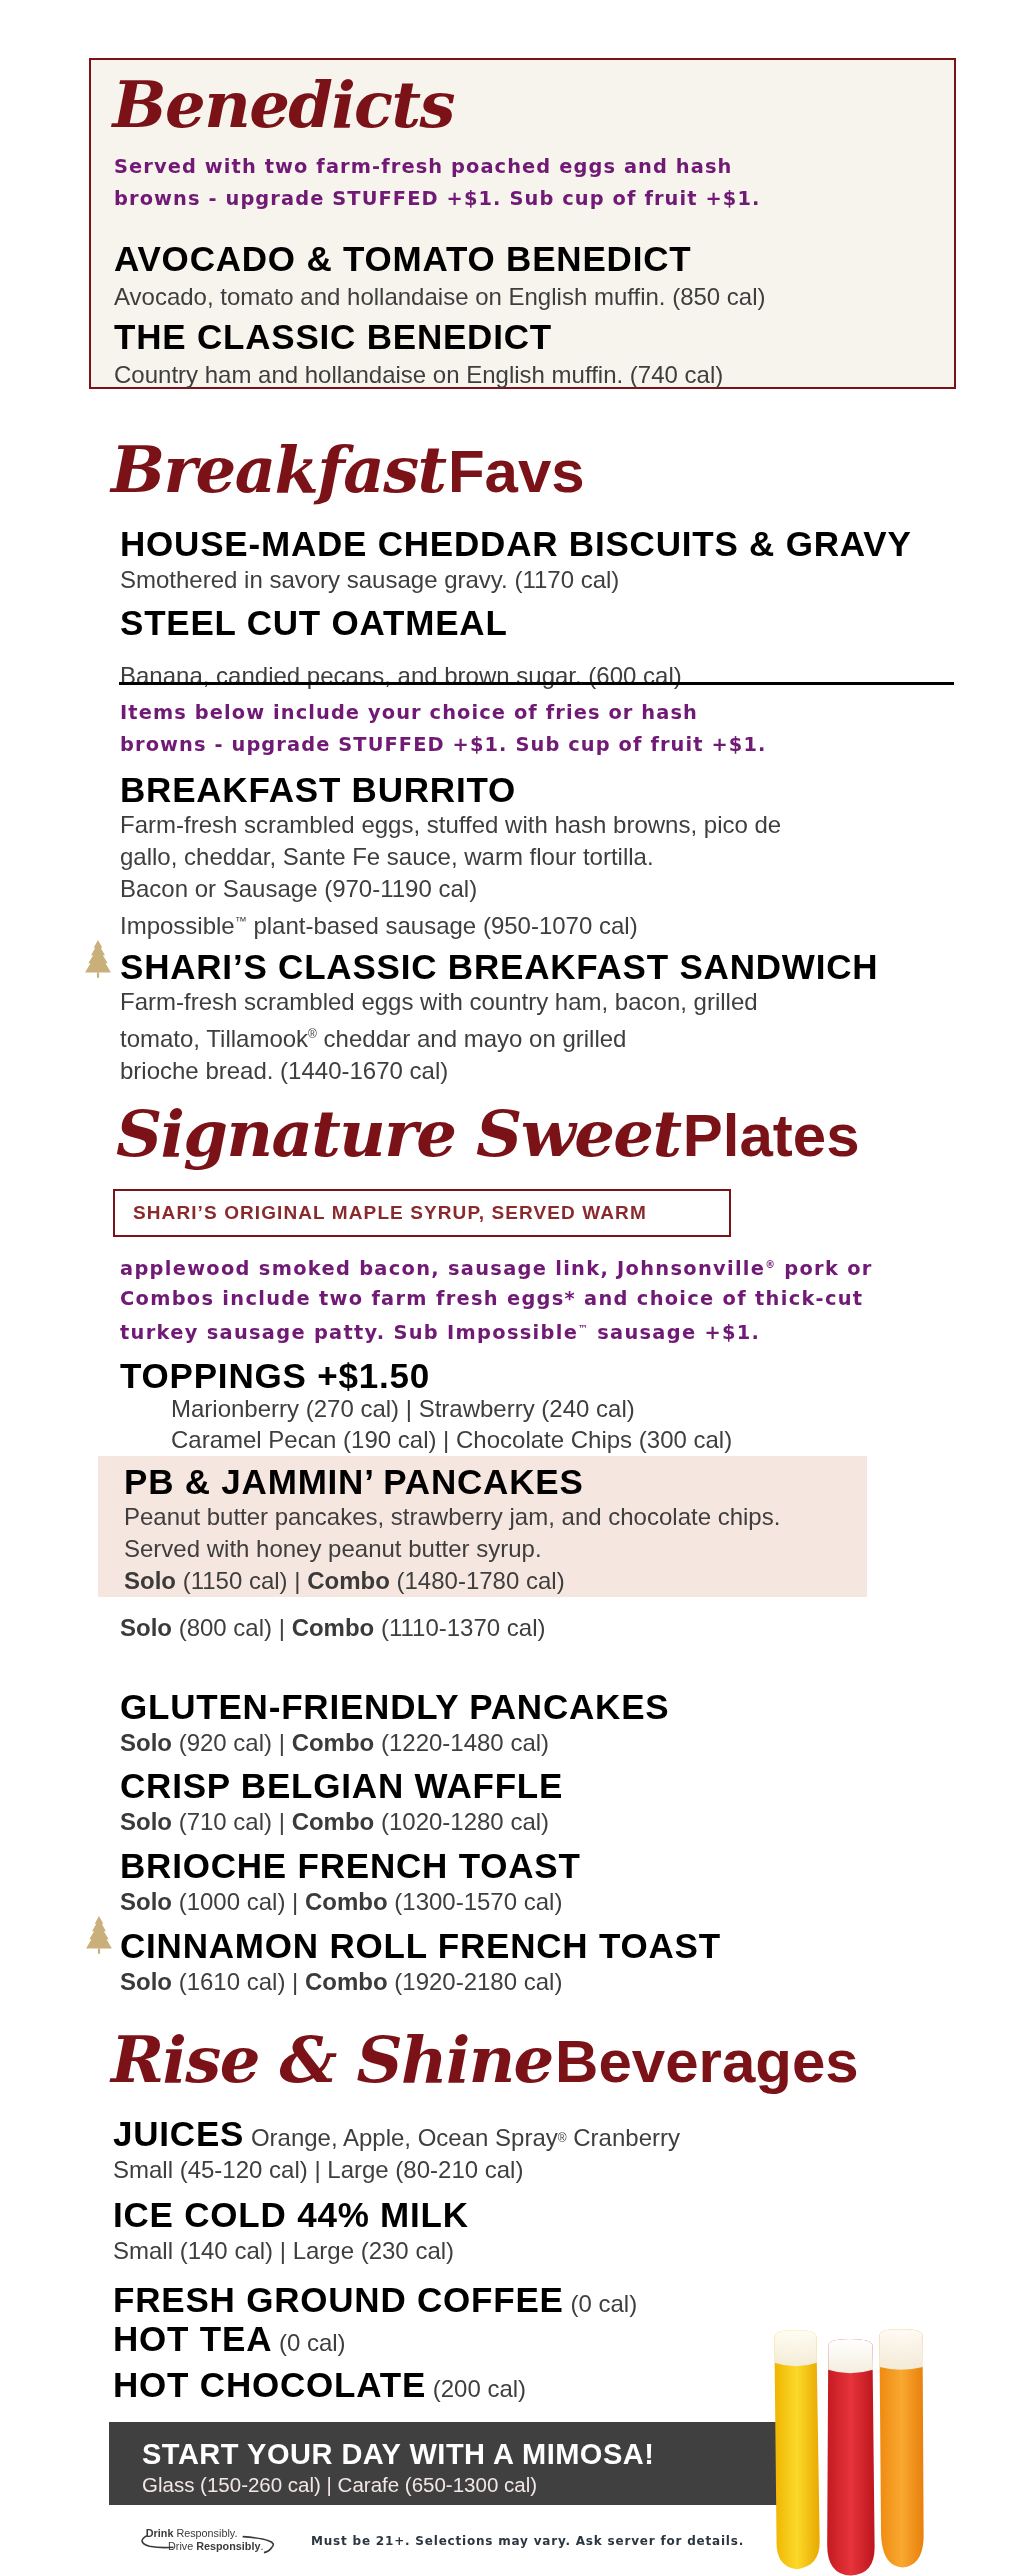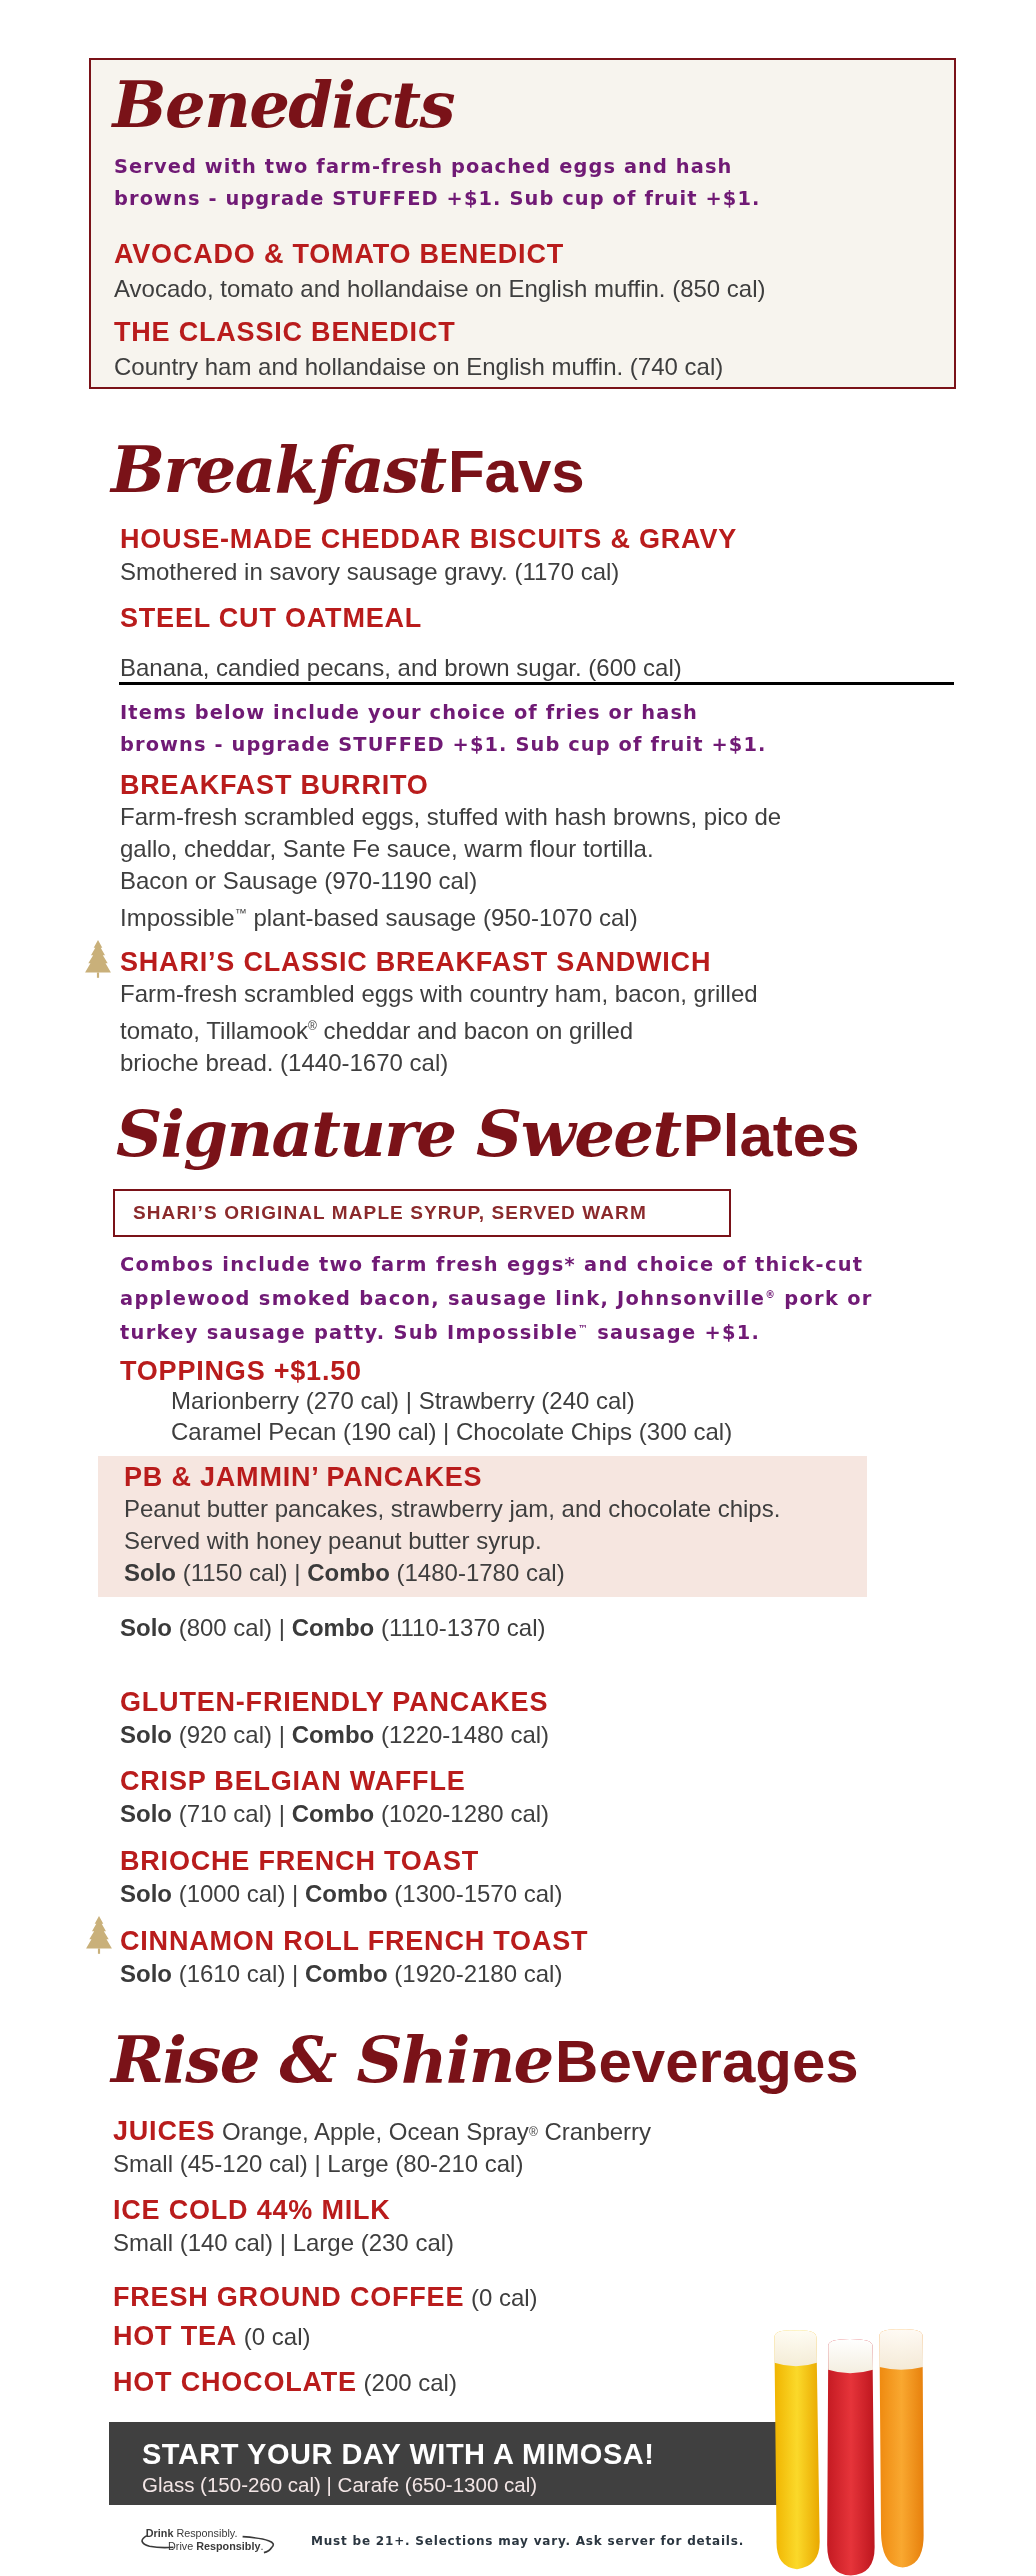--- a/index.html
+++ b/index.html
@@ -14,21 +14,21 @@
     font-family: "DejaVu Serif", "Liberation Serif", serif;
     font-style: italic; font-weight: bold;
     color: #7a1218; letter-spacing: -1.6px;
   }
   .title-plain {
     font-family: "Liberation Sans", sans-serif; font-weight: bold;
     color: #7a1218;
   }
   .h-item {
     font-family: "Liberation Sans", sans-serif; font-weight: bold;
-    color: #b91c1c; font-size: 27px; letter-spacing: 0.8px;
+    color: #000000; font-size: 35px; letter-spacing: 0.8px;
     white-space: nowrap; line-height: 1;
   }
   .desc {
     font-family: "Liberation Sans", sans-serif; font-size: 24px;
     color: #3e3e3e; line-height: 32px; white-space: nowrap;
   }
   .note {
     font-family: "DejaVu Sans", sans-serif; font-weight: bold;
     font-size: 19.4px; color: #701a75; letter-spacing: 1.1px;
     line-height: 32px; white-space: nowrap;
@@ -91,39 +91,39 @@
   </div>
 
   <svg class="tree" style="left:84px; top:940px;" viewBox="0 0 52 72">
     <polygon fill="#c9b07a" points="26,0 34,14 31,14 39,28 35,28 44,43 40,43 50,60 2,60 12,43 8,43 17,28 13,28 21,14 18,14"></polygon>
     <rect fill="#c9b07a" x="24" y="60" width="4" height="10"></rect>
   </svg>
   <div class="abs" style="left:120px; top:949px;">
     <div class="h-item">SHARI’S CLASSIC BREAKFAST SANDWICH</div>
     <div class="desc" style="margin-top:2.2px;">
       <div>Farm-fresh scrambled eggs with country ham, bacon, grilled</div>
-      <div><span>tomato, Tillamook</span><span class="sup">®</span><span> cheddar and bacon on grilled</span></div>
+      <div><span>tomato, Tillamook</span><span class="sup">®</span><span> cheddar and mayo on grilled</span></div>
       <div>brioche bread. (1440-1670 cal)</div>
     </div>
   </div>
 </section>
 
 <section>
   <div class="abs" style="left:116px; top:1096px; white-space:nowrap;">
     <span class="script" style="font-size:64px;">Signature Sweet</span>
     <span class="title-plain" style="font-size:60px;">Plates</span>
   </div>
 
   <div class="abs" style="left:113px; top:1189px; width:614px; height:44px; border:2.7px solid #7a1218; display:flex; align-items:center;">
     <span style="margin-left:18px; font-family:'Liberation Sans',sans-serif; font-weight:bold; font-size:19px; color:#8b2a2c; letter-spacing:1.1px; white-space:nowrap;">SHARI’S ORIGINAL MAPLE SYRUP, SERVED WARM</span>
   </div>
 
   <div class="abs note" style="left:120px; top:1250px; line-height:30px; letter-spacing:1.3px;">
+    <div><span>applewood smoked bacon, sausage link, Johnsonville</span><span class="sup">®</span><span> pork or</span></div>
     <div>Combos include two farm fresh eggs* and choice of thick-cut</div>
-    <div><span>applewood smoked bacon, sausage link, Johnsonville</span><span class="sup">®</span><span> pork or</span></div>
     <div><span>turkey sausage patty. Sub Impossible</span><span class="sup">™</span><span> sausage +$1.</span></div>
   </div>
 
   <div class="abs" style="left:120px; top:1358px;">
     <div class="h-item">TOPPINGS +$1.50</div>
     <div class="desc" style="margin-left:51px; margin-top:0px; line-height:31px;">
       <div>Marionberry (270 cal) | Strawberry (240 cal)</div>
       <div>Caramel Pecan (190 cal) | Chocolate Chips (300 cal)</div>
     </div>
   </div>

